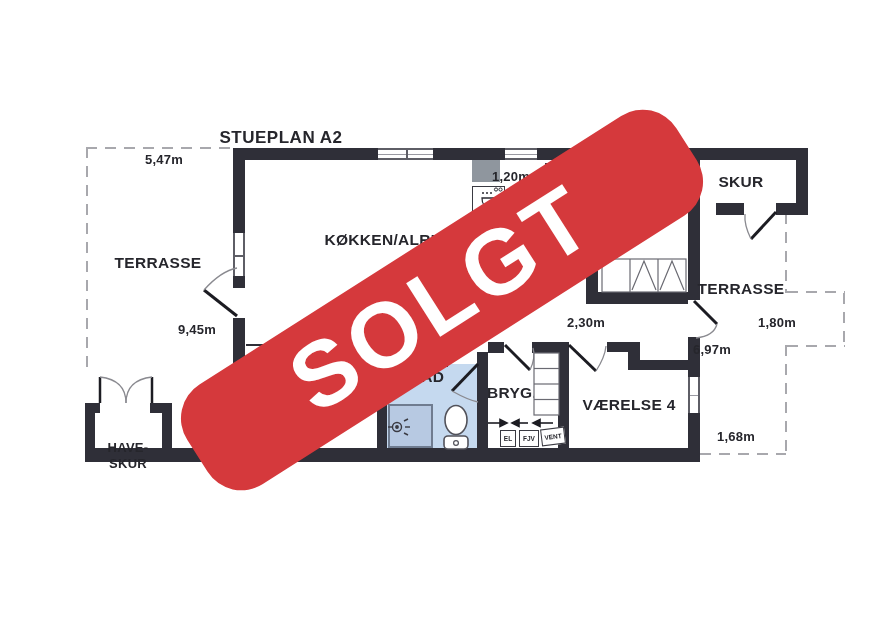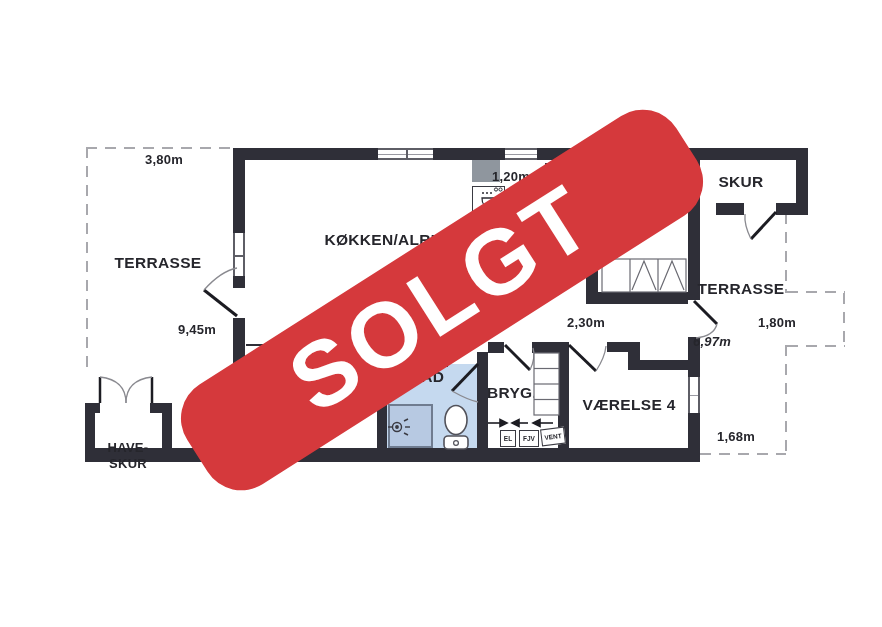--- a/index.html
+++ b/index.html
@@ -225,29 +225,30 @@
     <g stroke="#1c1c22" fill="#1c1c22" stroke-width="1.6">
       <line x1="488" y1="423" x2="500" y2="423"></line>
         <polygon points="500,419.5 507,423 500,426.5"></polygon>
       <polygon points="512,423 519,419.5 519,426.5"></polygon>
         <line x1="519" y1="423" x2="528" y2="423"></line>
       <polygon points="533,423 540,419.5 540,426.5"></polygon>
         <line x1="540" y1="423" x2="553" y2="423"></line>
     </g>
   </svg>
 
-  <div class="lbl meas zF" style="left:130px;top:152px;width:68px;">3,80m</div>
+  <div class="lbl title zF" style="left:206px;top:128px;width:150px;">STUEPLAN A2</div>
+  <div class="lbl meas zF" style="left:130px;top:152px;width:68px;">5,47m</div>
   <div class="lbl room zF" style="left:110px;top:254px;width:96px;">TERRASSE</div>
   <div class="lbl room zF" style="left:309px;top:231px;width:162px;">KØKKEN/ALRUM</div>
   <div class="lbl meas zF" style="left:483px;top:169px;width:56px;">1,20m</div>
   <div class="lbl room zF" style="left:711px;top:173px;width:60px;">SKUR</div>
   <div class="lbl room zF" style="left:693px;top:280px;width:96px;">TERRASSE</div>
   <div class="lbl meas zF" style="left:558px;top:315px;width:56px;">2,30m</div>
   <div class="lbl meas zF" style="left:749px;top:315px;width:56px;">1,80m</div>
-  <div class="lbl meas zF" style="left:684px;top:334px;width:56px;font-style:italic;">6,97m</div>
+  <div class="lbl meas zF" style="left:684px;top:342px;width:56px;">6,97m</div>
   <div class="lbl meas zF" style="left:169px;top:322px;width:56px;">9,45m</div>
   <div class="lbl room zF" style="left:405px;top:368px;width:44px;">BAD</div>
   <div class="lbl room zF" style="left:482px;top:384px;width:60px;">BRYG.</div>
   <div class="lbl room zF" style="left:569px;top:396px;width:120px;">VÆRELSE 4</div>
   <div class="lbl meas zF" style="left:708px;top:429px;width:56px;">1,68m</div>
   <div class="lbl zF" style="left:96px;top:408px;width:64px;font-size:13px;line-height:16px;margin-top:32px;">
     <span>HAVE-</span><br>
     <span>SKUR</span>
   </div>
 

